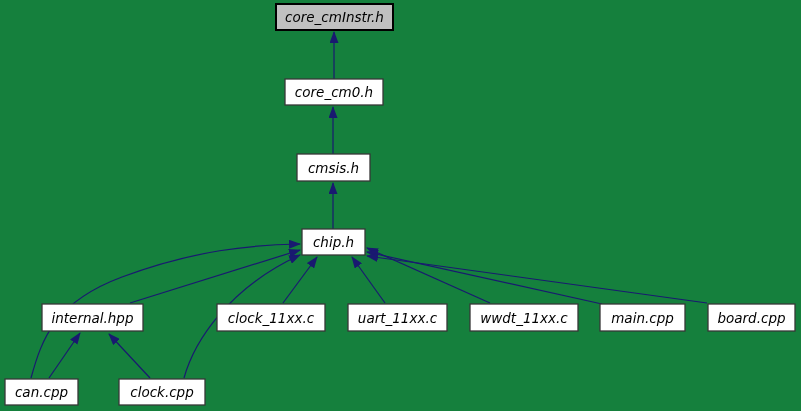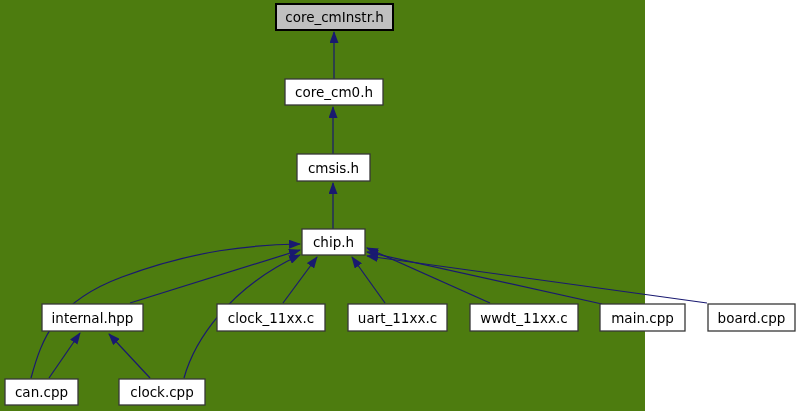--- a/index.html
+++ b/index.html
@@ -6,23 +6,24 @@
     margin: 0;
     padding: 0;
     background: #ffffff;
     width: 801px;
     height: 411px;
     overflow: hidden;
     font-family: "DejaVu Sans", "Liberation Sans", sans-serif;
   }
   .graph-wrap {
     position: relative;
-    width: 645px;
+    width: 801px;
     height: 411px;
-    background: #4d7c0f;
+    background: #15803d;
+    font-style: italic;
   }
   svg { display: block; }
   .edge {
     fill: none;
     stroke: #191970;
     stroke-width: 1.2px;
   }
   .node rect {
     fill: #ffffff;
     stroke: #373737;

